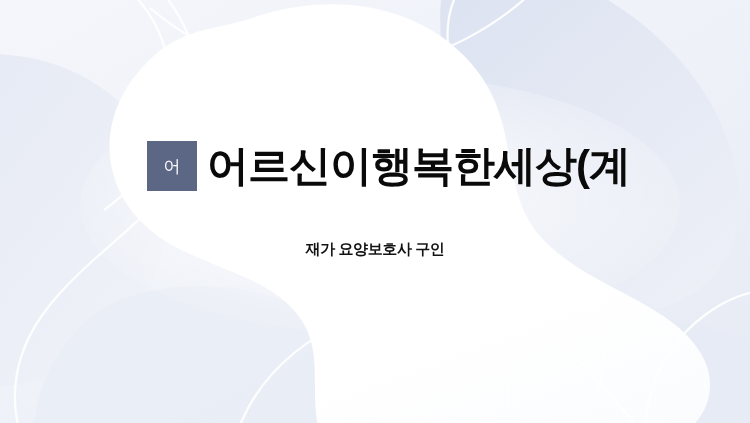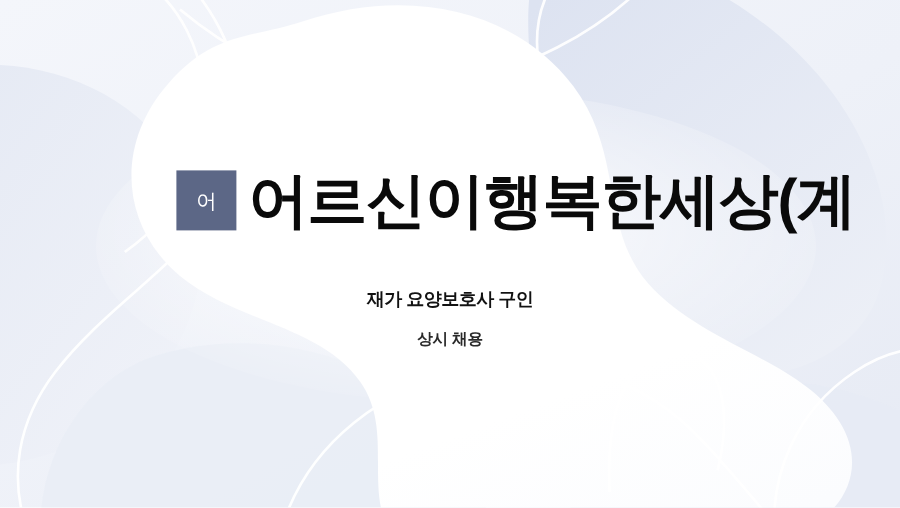--- a/index.html
+++ b/index.html
@@ -48,21 +48,21 @@
     justify-content: center;
     flex: none;
   }
   #logo-badge-label {
     color: #ffffff;
     font-size: 17px;
     font-weight: 400;
     line-height: 1;
   }
   #company-title {
-    font-size: 50px;
+    font-size: 42px;
     font-weight: 700;
     color: #0a0a0a;
     letter-spacing: -1px;
     line-height: 1.05;
   }
   #subtitle {
     position: absolute;
     left: 0;
     right: 0;
     top: 240px;
@@ -155,16 +155,15 @@
 
     <div id="title-row">
       <div id="logo-badge">
         <span id="logo-badge-label">어</span>
       </div>
       <div id="company-title">어르신이행복한세상(계</div>
     </div>
 
     <div id="subtitle">재가 요양보호사 구인</div>
 
-    <div id="tagline">상시 채용</div>
 
   </div>
 </div>
 
 </body></html>

